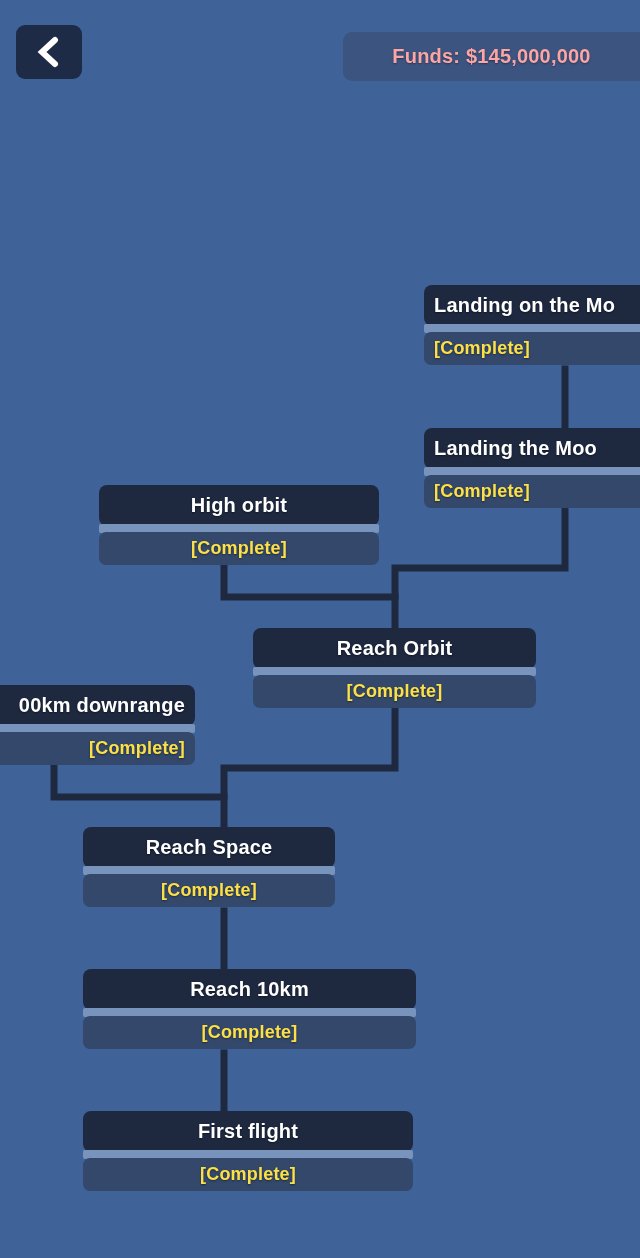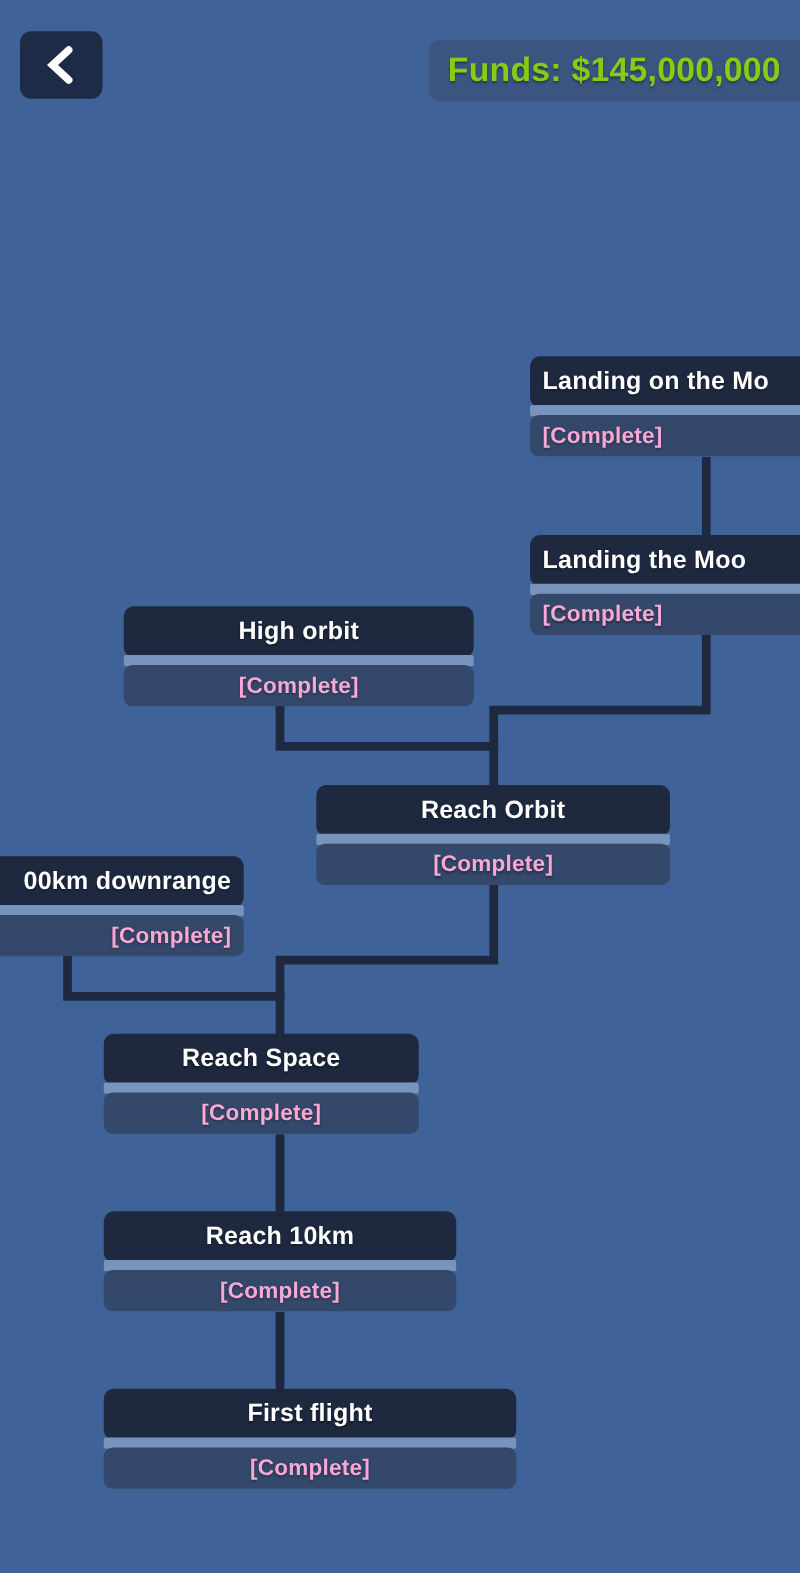--- a/index.html
+++ b/index.html
@@ -43,22 +43,22 @@
     background: #3c5480;
     border-radius: 9px 0 0 9px;
     display: flex;
     align-items: center;
     justify-content: center;
     box-sizing: border-box;
     padding: 0 14px;
     cursor: pointer;
   }
   #funds-badge .funds-text {
-    color: #84cc16;
-    font-size: 27px;
+    color: #fca5a5;
+    font-size: 20px;
     font-weight: bold;
     letter-spacing: .2px;
     white-space: nowrap;
     text-shadow: 0 1px 2px rgba(0,0,0,.35);
   }
 
   
   #tree {
     position: absolute;
     left: 0; top: 0;
@@ -109,21 +109,21 @@
     margin-top: -1px;
     display: flex;
     align-items: center;
     justify-content: center;
     box-sizing: border-box;
     padding: 0 10px;
     overflow: hidden;
     white-space: nowrap;
   }
   .node-status span {
-    color: #f9a8d4;
+    color: #fde047;
     font-size: 18px;
     font-weight: bold;
     letter-spacing: .2px;
     text-shadow: 0 1px 2px rgba(0,0,0,.4);
     white-space: nowrap;
   }
 
   
   .clip-right .node-title,
   .clip-right .node-status,
@@ -220,21 +220,21 @@
   <div class="node" style="left:83px; top:827px; width:252px;">
     <div class="node-title">
       <span>Reach Space</span>
     </div>
     <div class="node-sep"></div>
     <div class="node-status">
       <span>[Complete]</span>
     </div>
   </div>
 
-  <div class="node" style="left:83px; top:969px; width:282px;border-radius:25px;">
+  <div class="node" style="left:83px; top:969px; width:333px;border-radius:25px;">
     <div class="node-title">
       <span>Reach 10km</span>
     </div>
     <div class="node-sep"></div>
     <div class="node-status">
       <span>[Complete]</span>
     </div>
   </div>
 
   <div class="node" style="left:83px; top:1111px; width:330px;">

